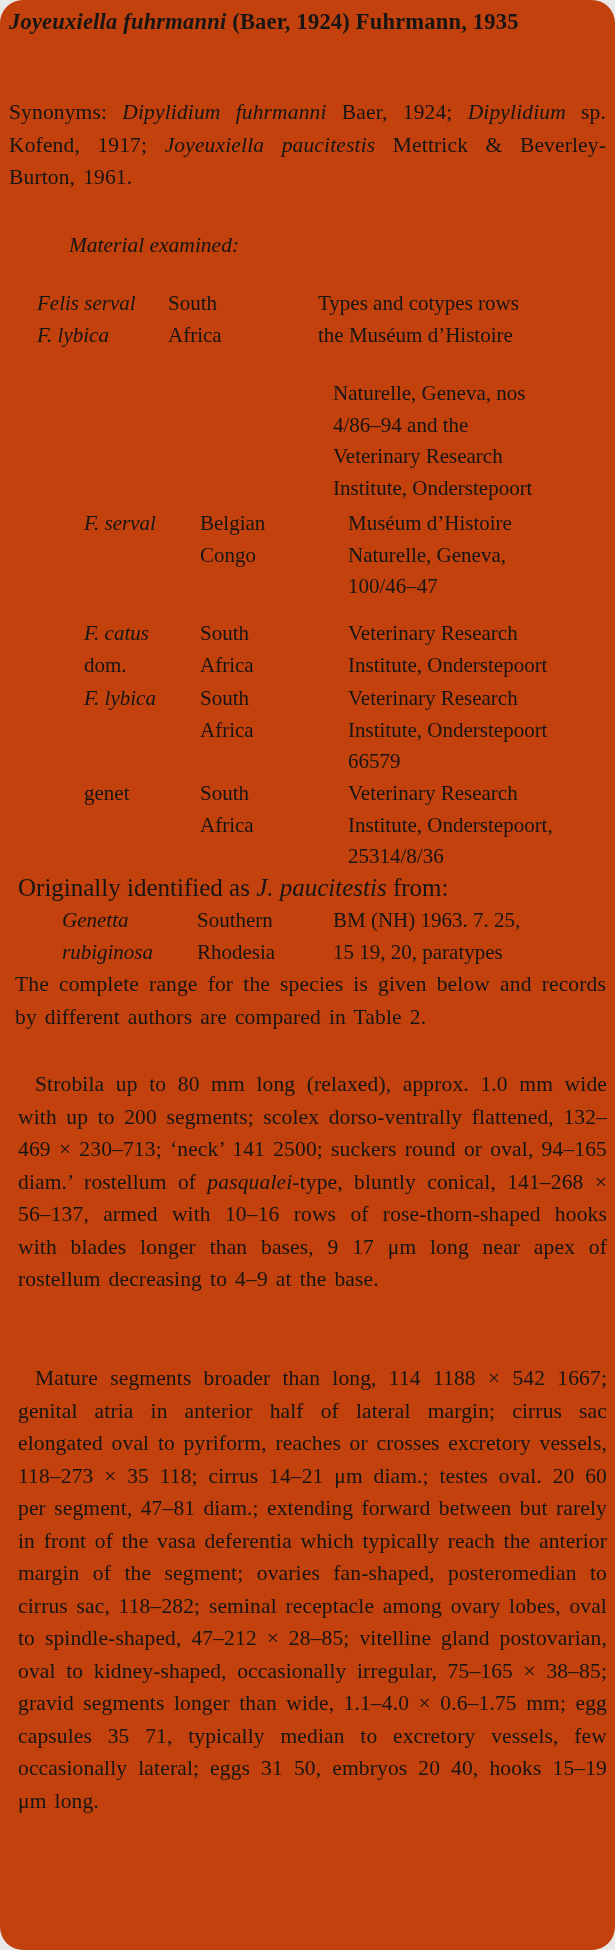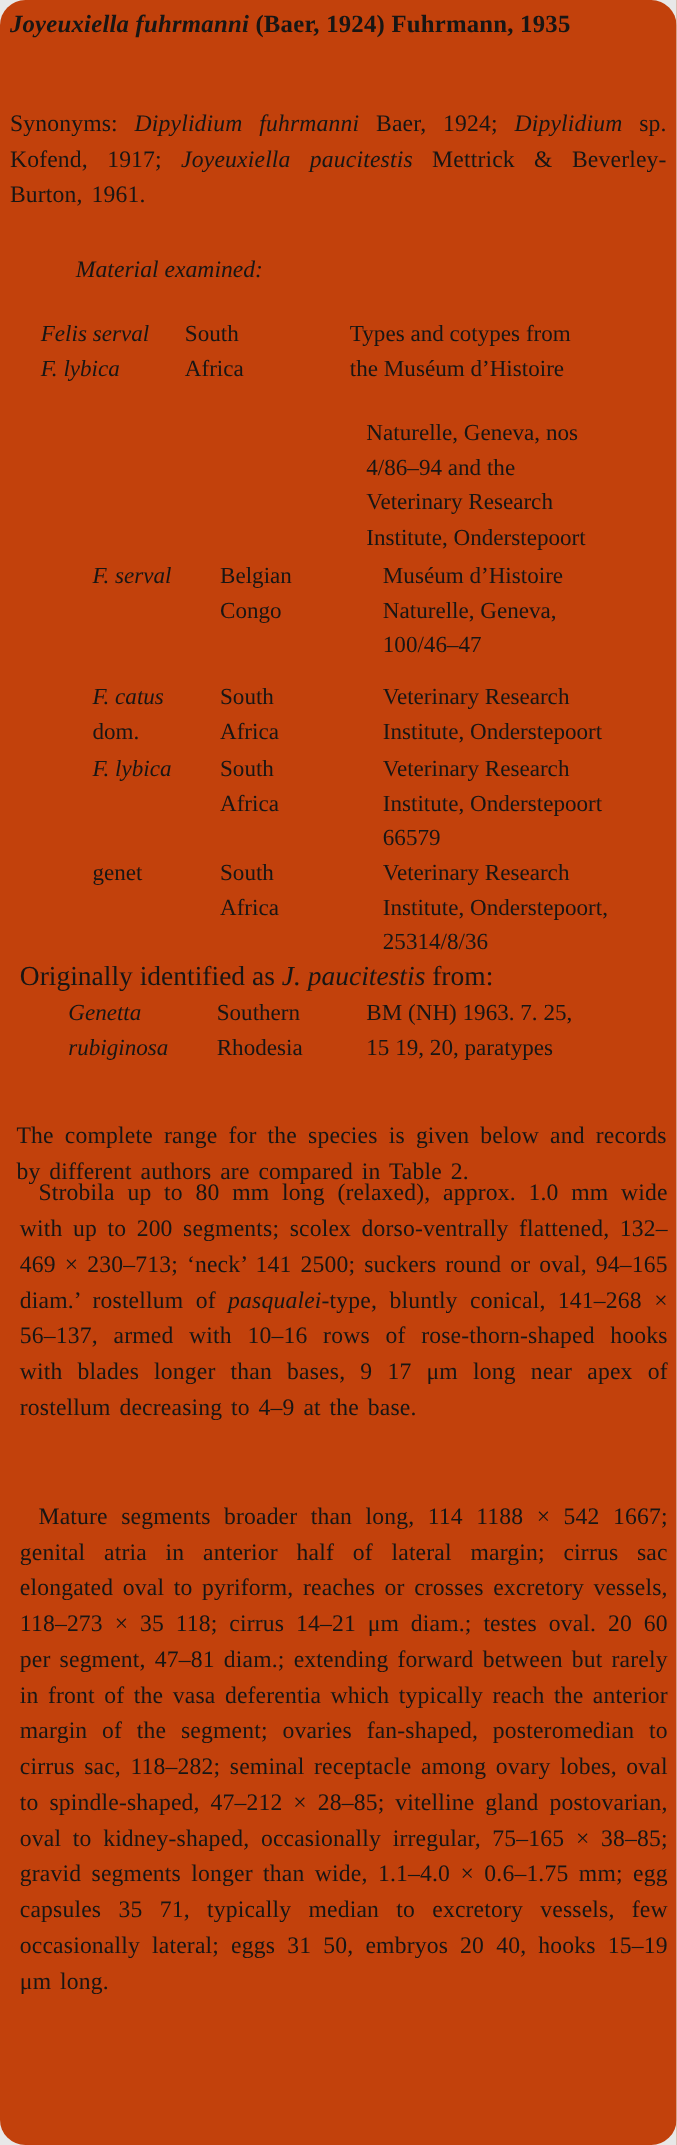--- a/index.html
+++ b/index.html
@@ -53,21 +53,21 @@
   .rowG .c2{left:197px;width:120px;}
   .rowG .c3{left:333px;width:278px;}
   .cont-block{
     left:333px;top:378px;width:276px;
     font-size:21px;line-height:31.5px;white-space:pre-line;
   }
   .originally{
     left:18px;top:872px;width:590px;
     font-size:25px;line-height:31px;
   }
-  .range-note{left:15px;top:1016px;width:591px;}
+  .range-note{left:15px;top:968px;width:591px;}
   .body-para{left:18px;width:589px;text-indent:17px;}
   .strobila{top:1068px;}
   .mature{top:1362px;}
 </style>
 </head>
 <body>
 
 <div class="page">
 
   <div class="abs title-line">
@@ -76,21 +76,21 @@
 
   <div class="abs para synonyms"><span>Synonyms: </span><span class="it">Dipylidium fuhrmanni</span><span> Baer, 1924; </span><span class="it">Dipylidium</span><span> sp. Kofend, 1917; </span><span class="it">Joyeuxiella paucitestis</span><span> Mettrick &amp; Beverley-Burton, 1961.</span></div>
 
   <div class="abs material-label">Material examined:</div>
 
   <div class="abs trow rowA" style="top:288px">
     <div class="cell c1 it">Felis serval
 F. lybica</div>
     <div class="cell c2">South
 Africa</div>
-    <div class="cell c3">Types and cotypes from
+    <div class="cell c3">Types and cotypes rows
 the Muséum d’Histoire</div>
   </div>
   <div class="abs cont-block">Naturelle, Geneva, nos
 4/86–94 and the
 Veterinary Research
 Institute, Onderstepoort</div>
 
   <div class="abs trow rowI" style="top:508px">
     <div class="cell c1 it">F. serval</div>
     <div class="cell c2">Belgian

